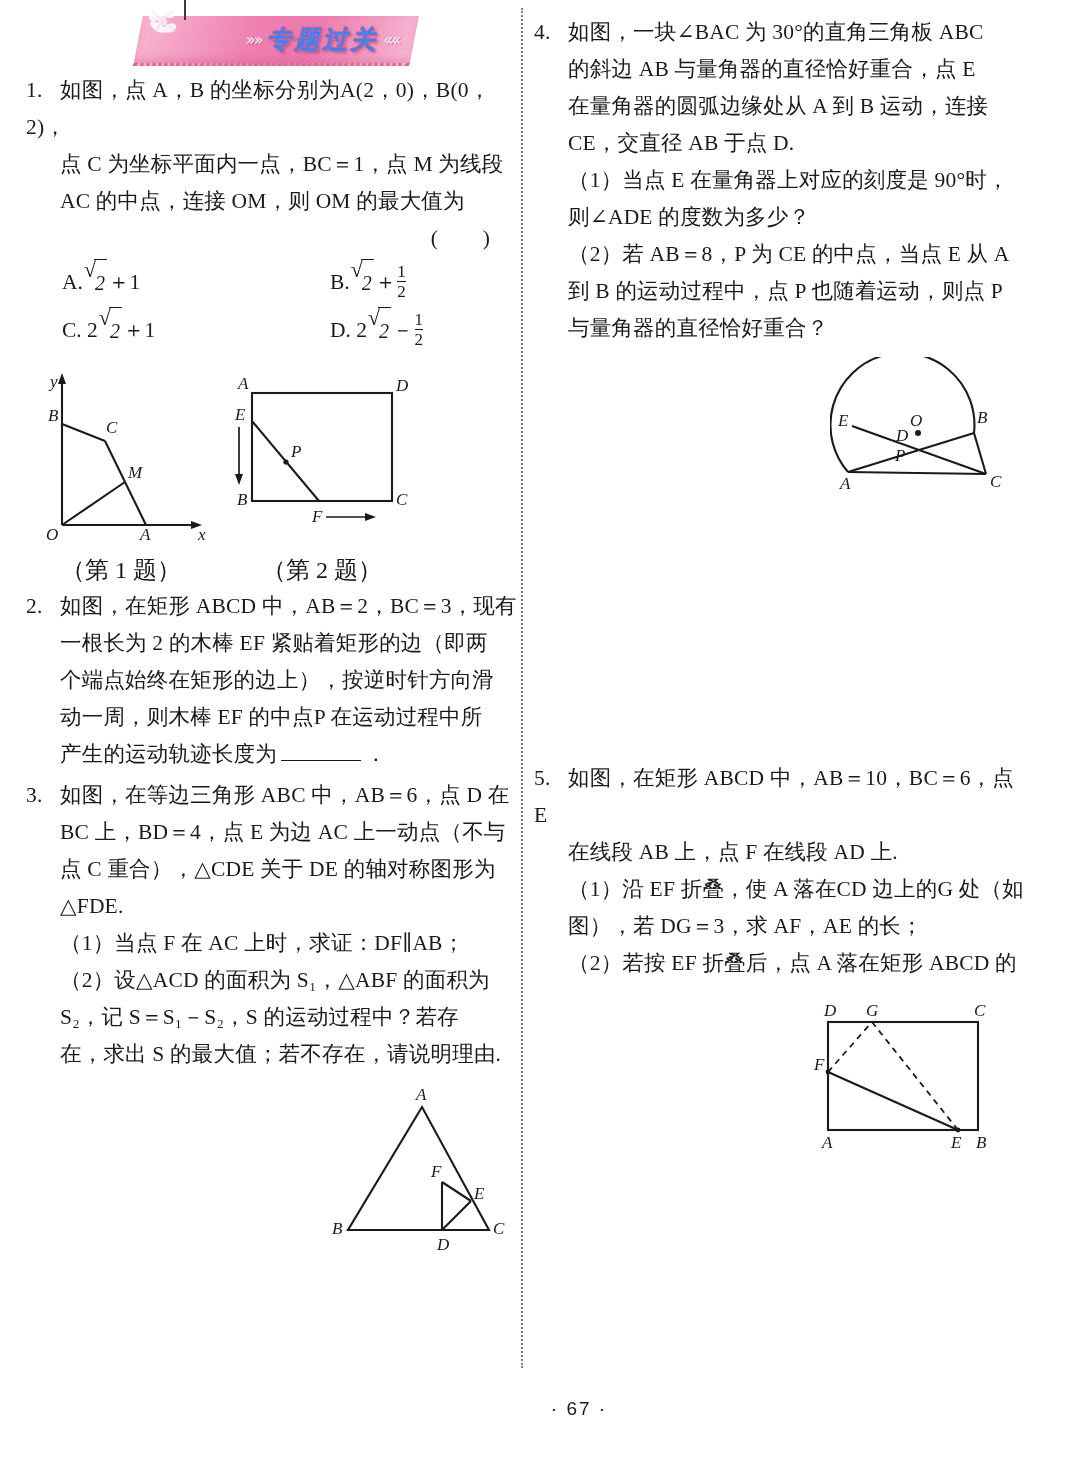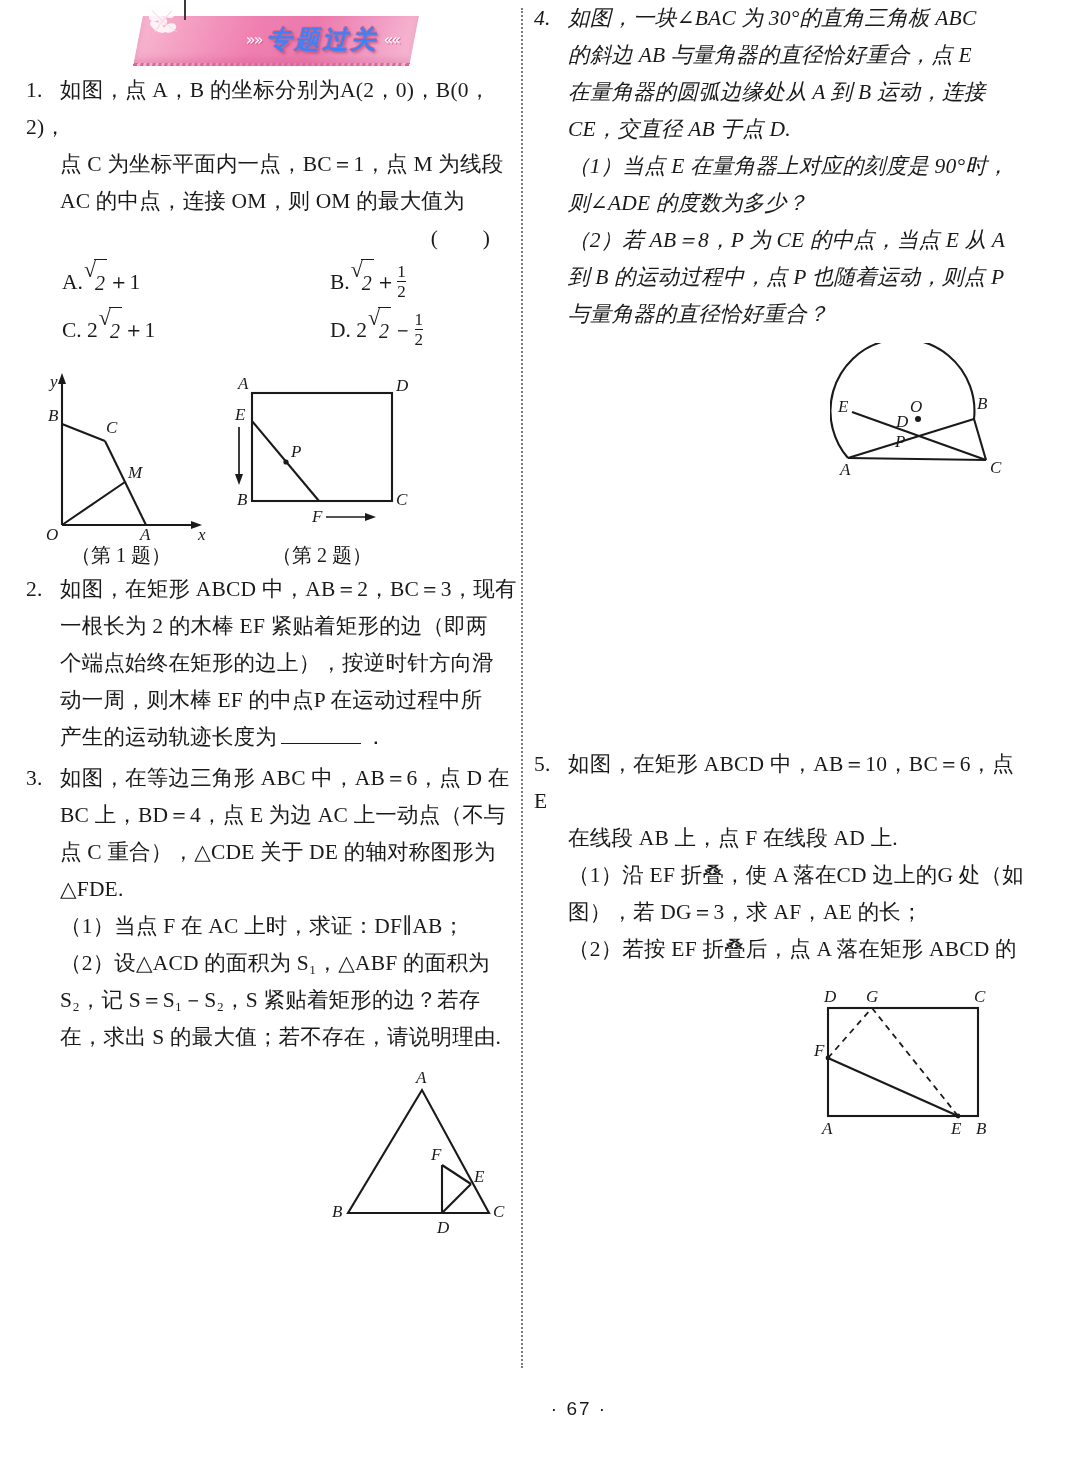--- a/index.html
+++ b/index.html
@@ -173,22 +173,22 @@
   }
 
   
   .fig-row {
     display: flex;
     align-items: flex-end;
     justify-content: flex-start;
   }
   .fig-caption-row {
     display: flex;
-    font-size: 20px;
-    margin-top: 2px;
+    font-size: 24px;
+    margin-top: 14px;
   }
   .fig-caption { text-align: center; }
 
   svg { display: block; }
   .stroke  { stroke: #1a1a1a; fill: none; stroke-width: 2.1; }
   .stroke-thin { stroke: #1a1a1a; fill: none; stroke-width: 1.7; }
   .dash    { stroke: #1a1a1a; fill: none; stroke-width: 1.8; stroke-dasharray: 6 5; }
   .lbl {
     font-family: "Liberation Serif", serif;
     font-style: italic;
@@ -353,21 +353,21 @@
       <div class="pline indent"><span>产生的运动轨迹长度为</span><span class="blank-answer"></span><span>．</span></div>
     </div>
 
     <div class="problem" style="">
       <div class="pline first"><span class="num">3.</span><span>如图，在等边三角形 ABC 中，AB＝6，点 D 在</span></div>
       <div class="pline indent">BC 上，BD＝4，点 E 为边 AC 上一动点（不与</div>
       <div class="pline indent">点 C 重合），△CDE 关于 DE 的轴对称图形为</div>
       <div class="pline indent">△FDE.</div>
       <div class="pline indent">（1）当点 F 在 AC 上时，求证：DF∥AB；</div>
       <div class="pline indent">（2）设△ACD 的面积为 S₁，△ABF 的面积为</div>
-      <div class="pline indent">S₂，记 S＝S₁－S₂，S 紧贴着矩形的边？若存</div>
+      <div class="pline indent">S₂，记 S＝S₁－S₂，S 的运动过程中？若存</div>
       <div class="pline indent">在，求出 S 的最大值；若不存在，请说明理由.</div>
     </div>
 
     <div style="display:flex; justify-content:flex-end; padding-right:4px; margin-top:2px;">
       <svg width="200" height="190" viewBox="0 0 200 190">
 
         <polygon class="stroke" points="108,30 34,153 175,153"></polygon>
 
         <line class="stroke" x1="128" y1="153" x2="128" y2="105"></line>
         <line class="stroke" x1="128" y1="105" x2="157" y2="124"></line>
@@ -377,21 +377,21 @@
         <text class="lbl" x="179" y="157">C</text>
         <text class="lbl" x="123" y="173">D</text>
         <text class="lbl" x="160" y="122">E</text>
         <text class="lbl" x="117" y="100">F</text>
       </svg>
     </div>
   </div>
 
   <div class="column" id="right-col">
 
-    <div class="problem" style="font-style:italic;">
+    <div class="problem" style="margin-top:14px;">
       <div class="pline first"><span class="num">4.</span><span>如图，一块∠BAC 为 30°的直角三角板 ABC</span></div>
       <div class="pline indent">的斜边 AB 与量角器的直径恰好重合，点 E</div>
       <div class="pline indent">在量角器的圆弧边缘处从 A 到 B 运动，连接</div>
       <div class="pline indent">CE，交直径 AB 于点 D.</div>
       <div class="pline indent">（1）当点 E 在量角器上对应的刻度是 90°时，</div>
       <div class="pline indent">则∠ADE 的度数为多少？</div>
       <div class="pline indent">（2）若 AB＝8，P 为 CE 的中点，当点 E 从 A</div>
       <div class="pline indent">到 B 的运动过程中，点 P 也随着运动，则点 P</div>
       <div class="pline indent">与量角器的直径恰好重合？</div>
     </div>

